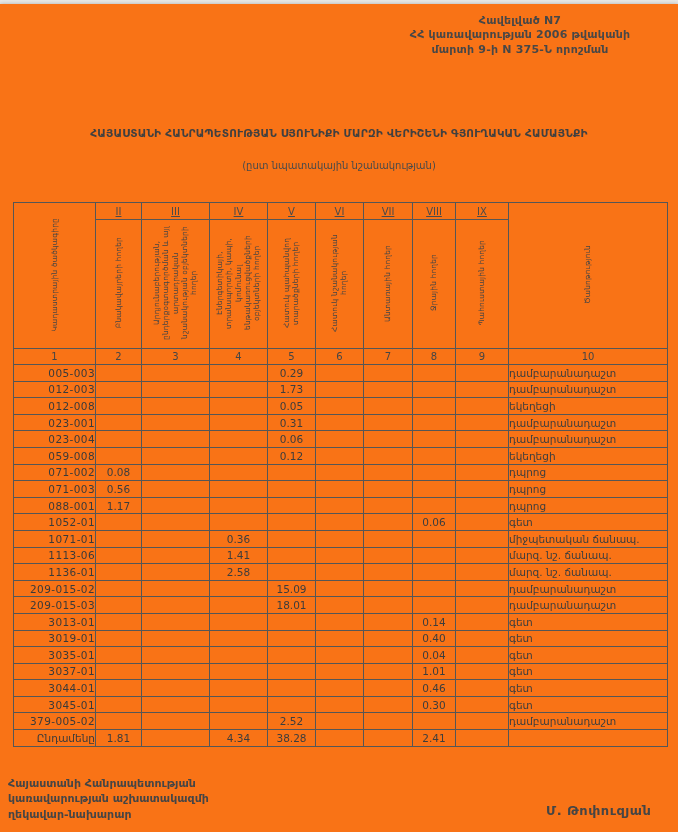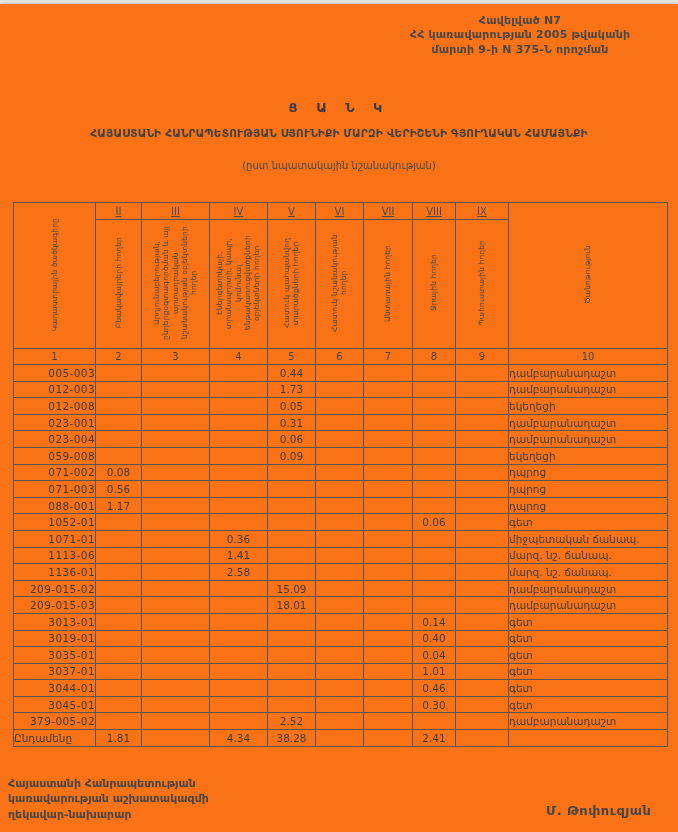--- a/index.html
+++ b/index.html
@@ -49,43 +49,42 @@
     display:inline-block;max-height:124px;
     writing-mode:vertical-rl;transform:rotate(180deg);
     font-size:7.4px;line-height:1.25;color:#454545;
     white-space:normal;letter-spacing:.2px;
   }
   .landtable .colnum{height:15px;text-align:center;font-size:10px;color:#454545;}
   .landtable tbody td{height:15.6px;font-size:10.5px;}
   .cell-code{text-align:right;padding-left:4px;letter-spacing:.4px;color:#3a3a3a;}
   .cell-val{text-align:center;}
   .cell-note{text-align:left;padding-left:5px;font-size:9.8px;color:#3e3e3e;}
-  .total-label{text-align:left;font-size:10.5px;color:#3a3a3a;}
+  .total-label{text-align:right;font-size:10.5px;color:#3a3a3a;}
   
   .footer-left{
     position:absolute;top:772px;left:8px;
     font-size:11px;font-weight:bold;color:#454545;line-height:1.4;
   }
   .footer-sign{
     position:absolute;top:799px;left:546px;
     font-size:13px;font-weight:bold;color:#454545;letter-spacing:.5px;
   }
 </style>
 </head>
 <body>
 
 <div class="page">
 
   <div class="appendix">
     <div>Հավելված N7</div>
-    <div>ՀՀ կառավարության 2005 թվականի</div>
+    <div>ՀՀ կառավարության 2006 թվականի</div>
     <div>մարտի 9-ի N 375-Ն որոշման</div>
   </div>
 
-  <div class="doc-title">Ց Ա Ն Կ</div>
 
   <div class="doc-subtitle">
     <div>ՀԱՅԱՍՏԱՆԻ ՀԱՆՐԱՊԵՏՈՒԹՅԱՆ ՍՅՈՒՆԻՔԻ ՄԱՐԶԻ ՎԵՐԻՇԵՆԻ ԳՅՈՒՂԱԿԱՆ ՀԱՄԱՅՆՔԻ</div>
   </div>
 
   <div class="doc-subnote">(ըստ նպատակային նշանակության)</div>
 
   <table class="landtable">
       <colgroup>
         <col style="width: 82px;">
@@ -134,21 +133,21 @@
           <th class="colnum">9</th>
           <th class="colnum">10</th>
         </tr>
       </thead>
     <tbody>
         <tr>
           <td class="cell-code">005-003</td>
           <td class="cell-val"></td>
           <td class="cell-val"></td>
           <td class="cell-val"></td>
-          <td class="cell-val">0.44</td>
+          <td class="cell-val">0.29</td>
           <td class="cell-val"></td>
           <td class="cell-val"></td>
           <td class="cell-val"></td>
           <td class="cell-val"></td>
           <td class="cell-note">դամբարանադաշտ</td>
         </tr>
         <tr>
           <td class="cell-code">012-003</td>
           <td class="cell-val"></td>
           <td class="cell-val"></td>
@@ -194,21 +193,21 @@
           <td class="cell-val"></td>
           <td class="cell-val"></td>
           <td class="cell-val"></td>
           <td class="cell-note">դամբարանադաշտ</td>
         </tr>
         <tr>
           <td class="cell-code">059-008</td>
           <td class="cell-val"></td>
           <td class="cell-val"></td>
           <td class="cell-val"></td>
-          <td class="cell-val">0.09</td>
+          <td class="cell-val">0.12</td>
           <td class="cell-val"></td>
           <td class="cell-val"></td>
           <td class="cell-val"></td>
           <td class="cell-val"></td>
           <td class="cell-note">եկեղեցի</td>
         </tr>
         <tr>
           <td class="cell-code">071-002</td>
           <td class="cell-val">0.08</td>
           <td class="cell-val"></td>

